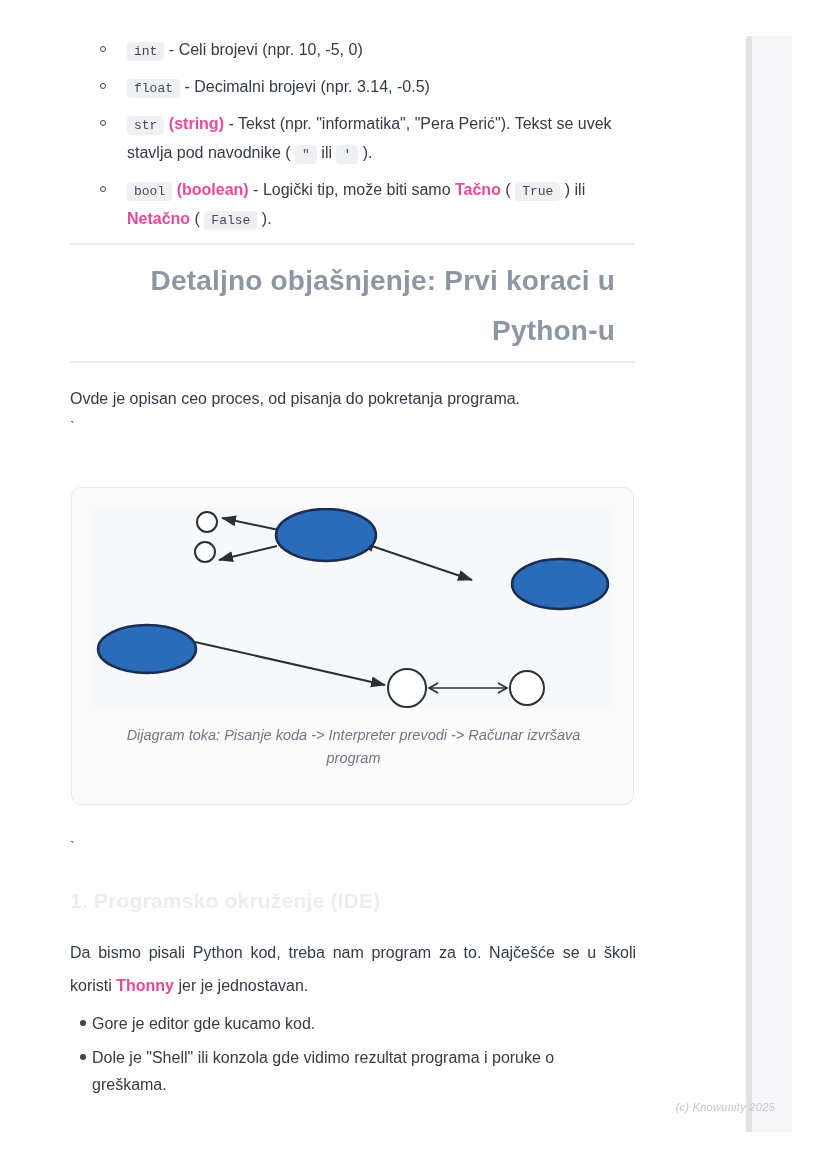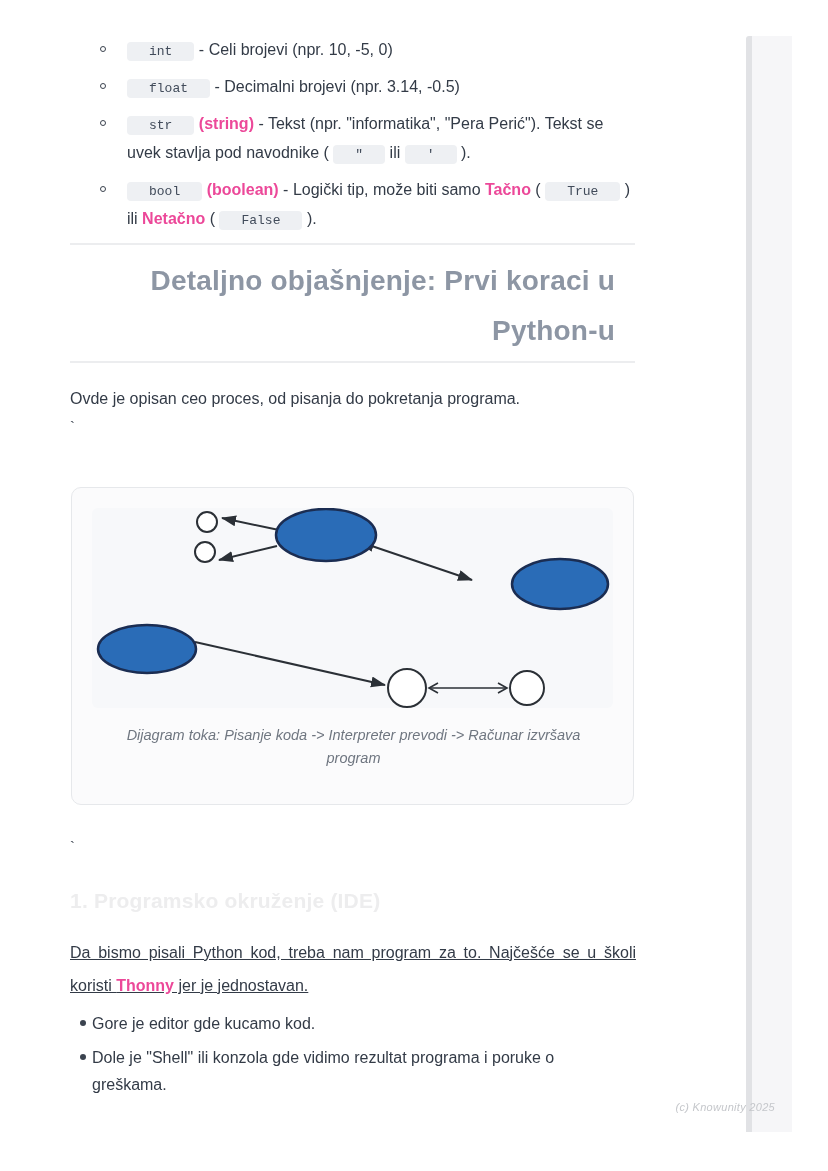--- a/index.html
+++ b/index.html
@@ -20,21 +20,21 @@
                   background: #f6f6f8; }
 
   
   .type-list { position: absolute; left: 70px; top: 36px; width: 566px; list-style: none; }
   .type-list li { position: relative; padding-left: 57px; font-size: 16px; line-height: 27px;
                   margin-bottom: 8px; color: #333b47; }
   .type-list li .marker { position: absolute; left: 30px; top: 10px; width: 6px; height: 6px;
                   border: 1.5px solid #3b434f; border-radius: 50%; background: transparent; }
   .code-chip { font-family: "Liberation Mono", "DejaVu Sans Mono", monospace;
                font-size: 13px; color: #414b5a; background: #eef0f3;
-               border-radius: 4px; padding: 2px 22px; white-space: pre; }
+               border-radius: 4px; padding: 2px 7px; white-space: pre; }
   b, strong { color: #ec4899; font-weight: 700; }
 
   
   .hr { position: absolute; left: 70px; width: 565px; height: 2px; background: #ecedef; }
   .hr1 { top: 243px; }
   .hr2 { top: 361px; }
 
   
   .h1 { position: absolute; left: 70px; top: 256px; width: 545px;
         font-size: 28px; font-weight: 700; color: #8d96a4; line-height: 50px;
@@ -56,21 +56,21 @@
   .figure-caption { position: absolute; left: 30px; top: 236px; width: 503px;
                     text-align: center; font-style: italic; font-size: 14.5px;
                     line-height: 23px; color: #6f7680; }
 
   
   .h2-faint { position: absolute; left: 70px; top: 889px; width: 565px;
               font-size: 21px; font-weight: 700; color: #ededee; letter-spacing: 0.2px; }
 
   .para { position: absolute; left: 70px; top: 936px; width: 566px;
           font-size: 16px; line-height: 33px; color: #333b47;
-          text-align: justify; text-justify: inter-word; text-decoration: underline; }
+          text-align: justify; text-justify: inter-word; }
 
   .bullet-list { position: absolute; left: 70px; top: 1010px; width: 560px; list-style: none; }
   .bullet-list li { position: relative; padding-left: 22px; font-size: 16px; line-height: 27px;
                     margin-bottom: 7px; color: #333b47; }
   .bullet-list li .marker { position: absolute; left: 10px; top: 10px; width: 6px; height: 6px;
                     border-radius: 50%; background: #3b434f; }
 
   .footer-copyright { position: absolute; top: 1101px; right: 53px; z-index: 3;
                       font-size: 11px; color: #c5c7cb; letter-spacing: 0.3px; font-style: italic; }
 </style>

